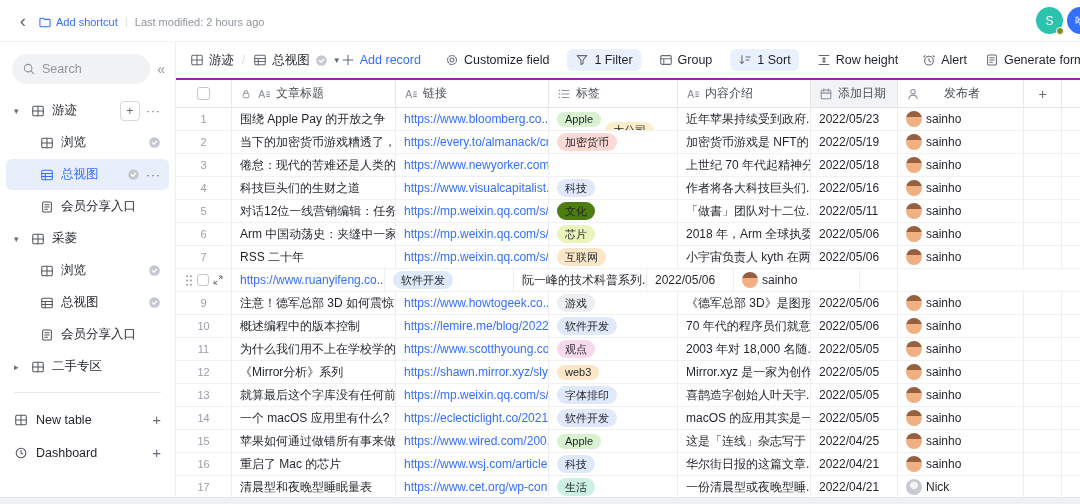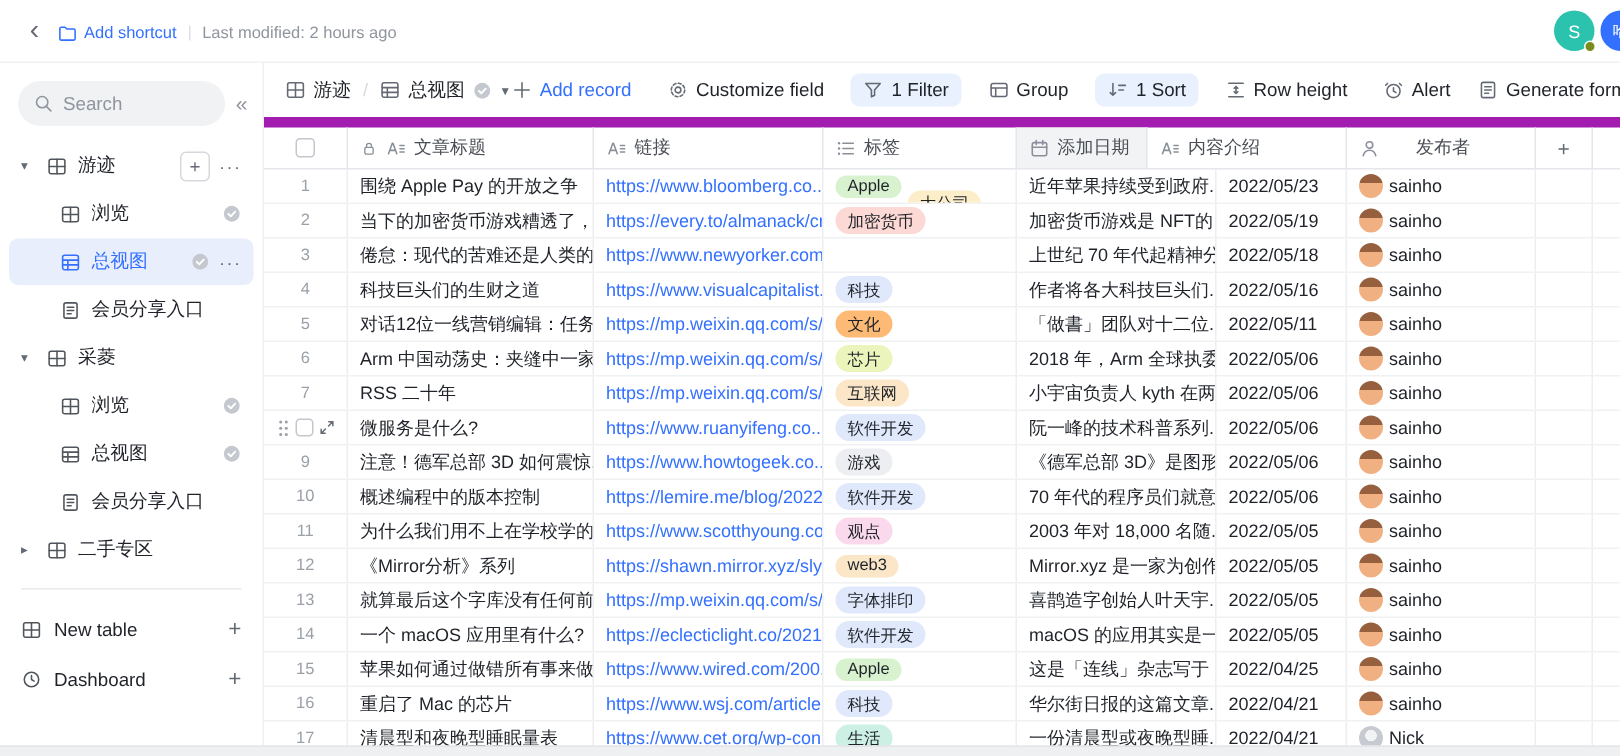--- a/index.html
+++ b/index.html
@@ -63,21 +63,21 @@
   .tbtn .ic { color:#646a73; display:flex; }
   .slash { color:#d5d8dd; margin:0 8px; font-size:12px; }
   .caret-dn { font-size:8px; color:#646a73; }
   .chip { background:#e8f1fd; border-radius:6px; padding:4px 8px; }
   .blue { color:#3370ff; }
   .tdiv { width:1px; height:15px; background:#e5e6eb; margin:0 12px; }
   .gap { margin-left:18px; }
   .sp { flex:1; }
 
   
-  .grid { border-top:7px solid #a21caf; }
+  .grid { border-top:2px solid #a21caf; }
   .grid-header { display:flex; height:28px; border-bottom:1px solid #e5e6eb;
     font-size:12px; color:#4a4f56; }
   .hcell { display:flex; align-items:center; gap:5px; padding:0 8px;
     border-right:1px solid #e5e6eb; flex:none; cursor:pointer; }
   .hcell .fic { color:#8a9099; display:flex; }
   .hcell.sorted { background:#f2f3f5; }
   .hc0 { justify-content:center; gap:0; }
   .cb { width:13px; height:13px; border:1.5px solid #c3c7cd; border-radius:3px; background:#fff; }
   .row { display:flex; height:23px; border-bottom:1px solid #f0f1f2; font-size:12px; }
   .cell { height:100%; display:flex; align-items:center; padding:0 8px; gap:4px;
@@ -419,37 +419,37 @@
               <span class="fic">
                 <svg width="14" height="14" viewBox="0 0 16 16" fill="none" stroke="currentColor" stroke-width="1.2" stroke-linecap="round" stroke-linejoin="round">
                   <path d="M5.6 4h8M5.6 8h8M5.6 12h8"></path>
                   <circle cx="2.7" cy="4" r=".9" fill="currentColor" stroke="none"></circle>
                   <circle cx="2.7" cy="8" r=".9" fill="currentColor" stroke="none"></circle>
                   <circle cx="2.7" cy="12" r=".9" fill="currentColor" stroke="none"></circle>
                 </svg>
               </span>
               <span>标签</span>
             </div>
+            <div class="hcell" style="width: 133px;">
+              <span class="fic">
+                <svg width="14" height="14" viewBox="0 0 16 16" fill="none" stroke="currentColor" stroke-width="1.2" stroke-linecap="round" stroke-linejoin="round">
+                  <path d="M2.3 12L5.2 4h.5l2.9 8M3.3 9.4h4.3M11 5.7h3.2M11 8.2h3.2M11 10.7h3.2"></path>
+                </svg>
+              </span>
+              <span>内容介绍</span>
+            </div>
             <div class="hcell sorted" style="width: 87px;">
               <span class="fic">
                 <svg width="14" height="14" viewBox="0 0 16 16" fill="none" stroke="currentColor" stroke-width="1.2" stroke-linecap="round" stroke-linejoin="round">
                   <rect x="2.5" y="3.5" width="11" height="10" rx="1.5"></rect>
                   <path d="M5.5 2v3M10.5 2v3M2.5 7h11"></path>
                 </svg>
               </span>
               <span>添加日期</span>
             </div>
-            <div class="hcell" style="width: 133px;">
-              <span class="fic">
-                <svg width="14" height="14" viewBox="0 0 16 16" fill="none" stroke="currentColor" stroke-width="1.2" stroke-linecap="round" stroke-linejoin="round">
-                  <path d="M2.3 12L5.2 4h.5l2.9 8M3.3 9.4h4.3M11 5.7h3.2M11 8.2h3.2M11 10.7h3.2"></path>
-                </svg>
-              </span>
-              <span>内容介绍</span>
-            </div>
             <div class="hcell" style="width: 126px; gap: 24px;">
               <span class="fic">
                 <svg width="14" height="14" viewBox="0 0 16 16" fill="none" stroke="currentColor" stroke-width="1.2" stroke-linecap="round" stroke-linejoin="round">
                   <circle cx="8" cy="5.3" r="2.5"></circle>
                   <path d="M3.2 13.5c.7-2.9 2.5-4.2 4.8-4.2s4.1 1.3 4.8 4.2"></path>
                 </svg>
               </span>
               <span>发布者</span>
             </div>
             <div class="hcell" style="width: 38px;">
@@ -560,21 +560,21 @@
               <div class="cell c-num" style="width: 56px;">
                 <span>5</span>
               </div>
               <div class="cell" style="width: 164px;">
                 <span>对话12位一线营销编辑：任务...</span>
               </div>
               <div class="cell" style="width: 153px;">
                 <span class="link">https://mp.weixin.qq.com/s/...</span>
               </div>
               <div class="cell" style="width: 129px;">
-                <span class="pill" style="background: #fdba74;">文化</span>
+                <span class="pill" style="background: #4d7c0f;">文化</span>
               </div>
               <div class="cell" style="width: 133px;">
                 <span>「做書」团队对十二位...</span>
               </div>
               <div class="cell" style="width: 87px;">
                 <span>2022/05/11</span>
               </div>
               <div class="cell" style="width: 126px;">
                 <span class="avatar16"></span>
                 <span>sainho</span>
@@ -645,23 +645,20 @@
                     </svg>
                   </span>
                   <span class="cb" style="width: 12px; height: 12px;"></span>
                   <span>
                     <svg width="12" height="12" viewBox="0 0 16 16" fill="none" stroke="#646a73" stroke-width="1.3" stroke-linecap="round">
                       <path d="M9.6 2.8h3.6v3.6M6.4 13.2H2.8V9.6M12.8 3.2L9.4 6.6M3.2 12.8l3.4-3.4"></path>
                     </svg>
                   </span>
                 </span>
               </div>
-              <div class="cell" style="width: 164px;">
-                <span>微服务是什么?</span>
-              </div>
               <div class="cell" style="width: 153px;">
                 <span class="link">https://www.ruanyifeng.co...</span>
               </div>
               <div class="cell" style="width: 129px;">
                 <span class="pill" style="background: rgb(224, 233, 251);">软件开发</span>
               </div>
               <div class="cell" style="width: 133px;">
                 <span>阮一峰的技术科普系列...</span>
               </div>
               <div class="cell" style="width: 87px;">

